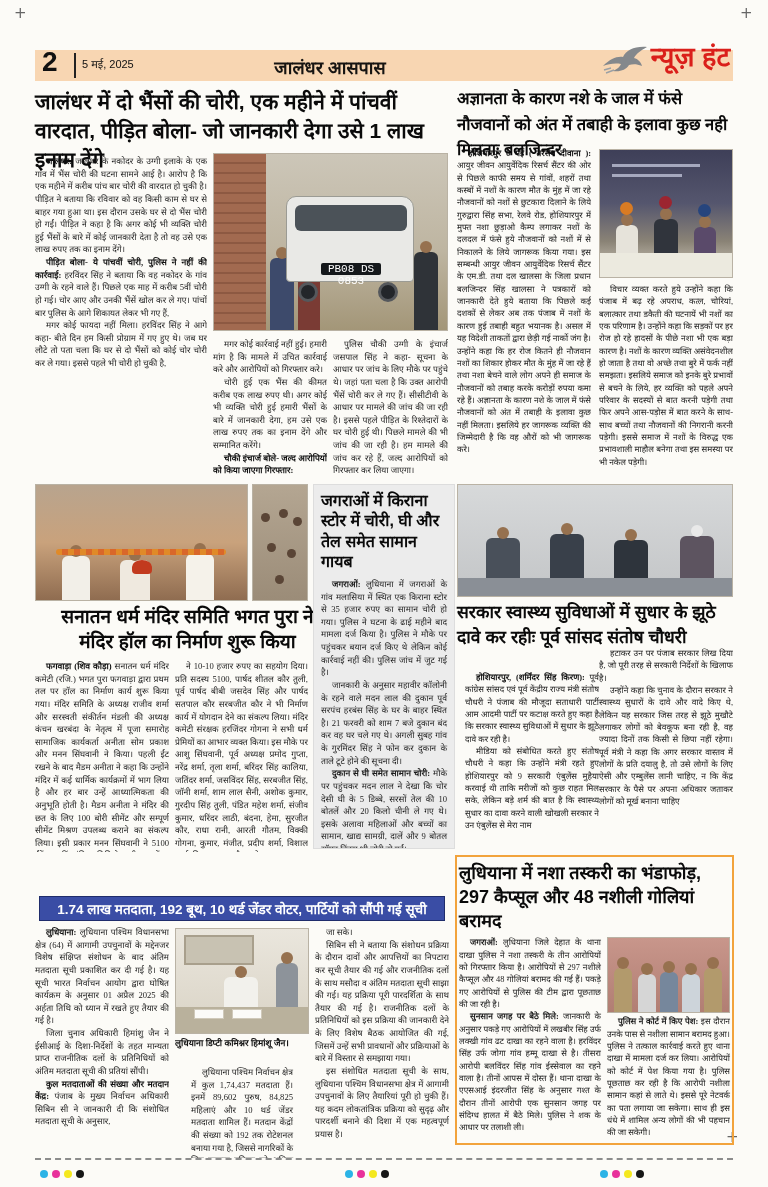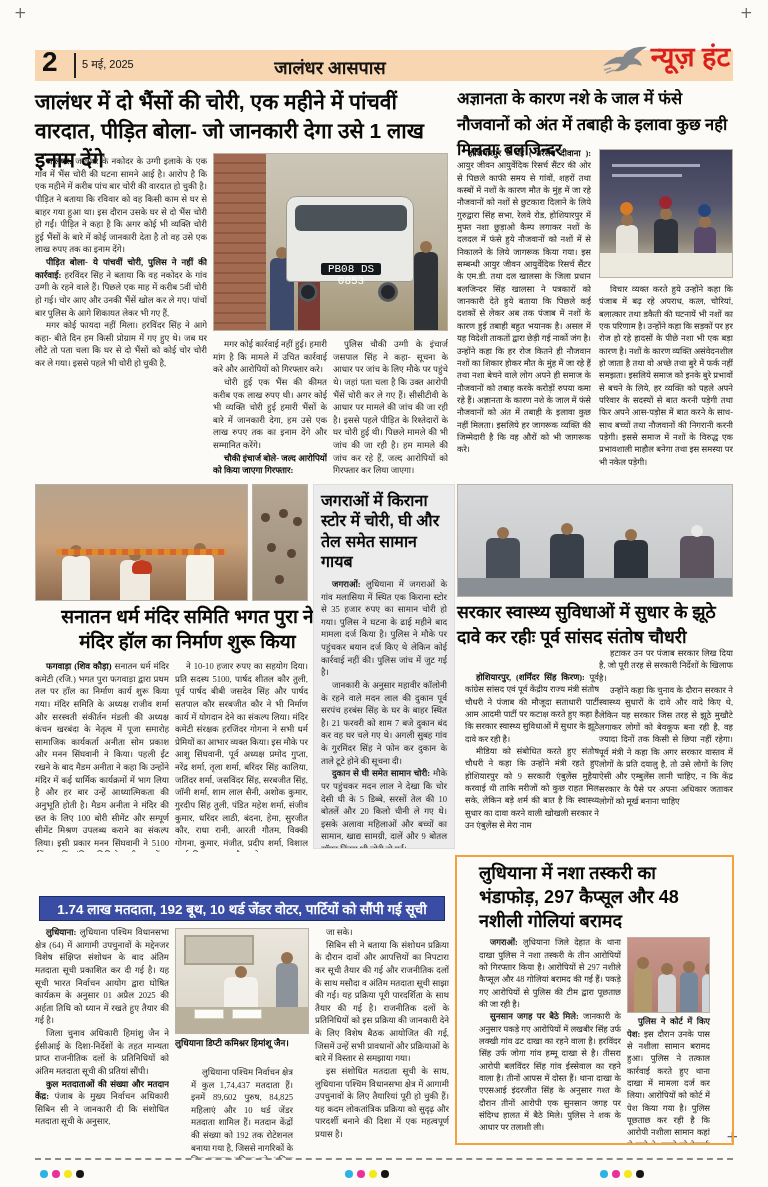--- a/index.html
+++ b/index.html
@@ -44,21 +44,21 @@
   .graybox .gtxt { font-size:8.6px; line-height:1.47; text-align:justify; }
   .graybox .gtxt p { margin:0; text-indent:11px; }
 
   
   .bluebar { position:absolute; left:39px; top:896px; width:406px; height:25px; background:#3a4da5;
              border:1px solid #1f2c6b; color:#fff; display:flex; align-items:center; justify-content:center;
              font-family:"Liberation Sans", sans-serif; font-weight:bold; font-size:13.5px; }
 
   
   .orangebox { position:absolute; left:455px; top:855px; width:279px; height:290px;
-               border:2px solid #f2a33c; padding:4px 22px; overflow:hidden; }
+               border:2px solid #f2a33c; padding:4px 2px; overflow:hidden; }
   .obx-h { font-family:"Liberation Sans", sans-serif; font-weight:bold; font-size:18px;
            line-height:1.32; color:#0a0a0a; margin:1px 0 4px; }
   .obx-cols { display:flex; gap:6px; }
   .obx-c1 { flex:0 0 142px; font-size:8.4px; line-height:1.47; text-align:justify; }
   .obx-c1 p, .obx-c2 p { margin:0; text-indent:11px; }
   .obx-c2 { flex:1; font-size:8.4px; line-height:1.47; text-align:justify; }
 
   
   .ph { position:absolute; overflow:hidden; border:1px solid #b9b2a4; }
   .pfig { position:absolute; bottom:0; border-radius:6px 6px 0 0; }

